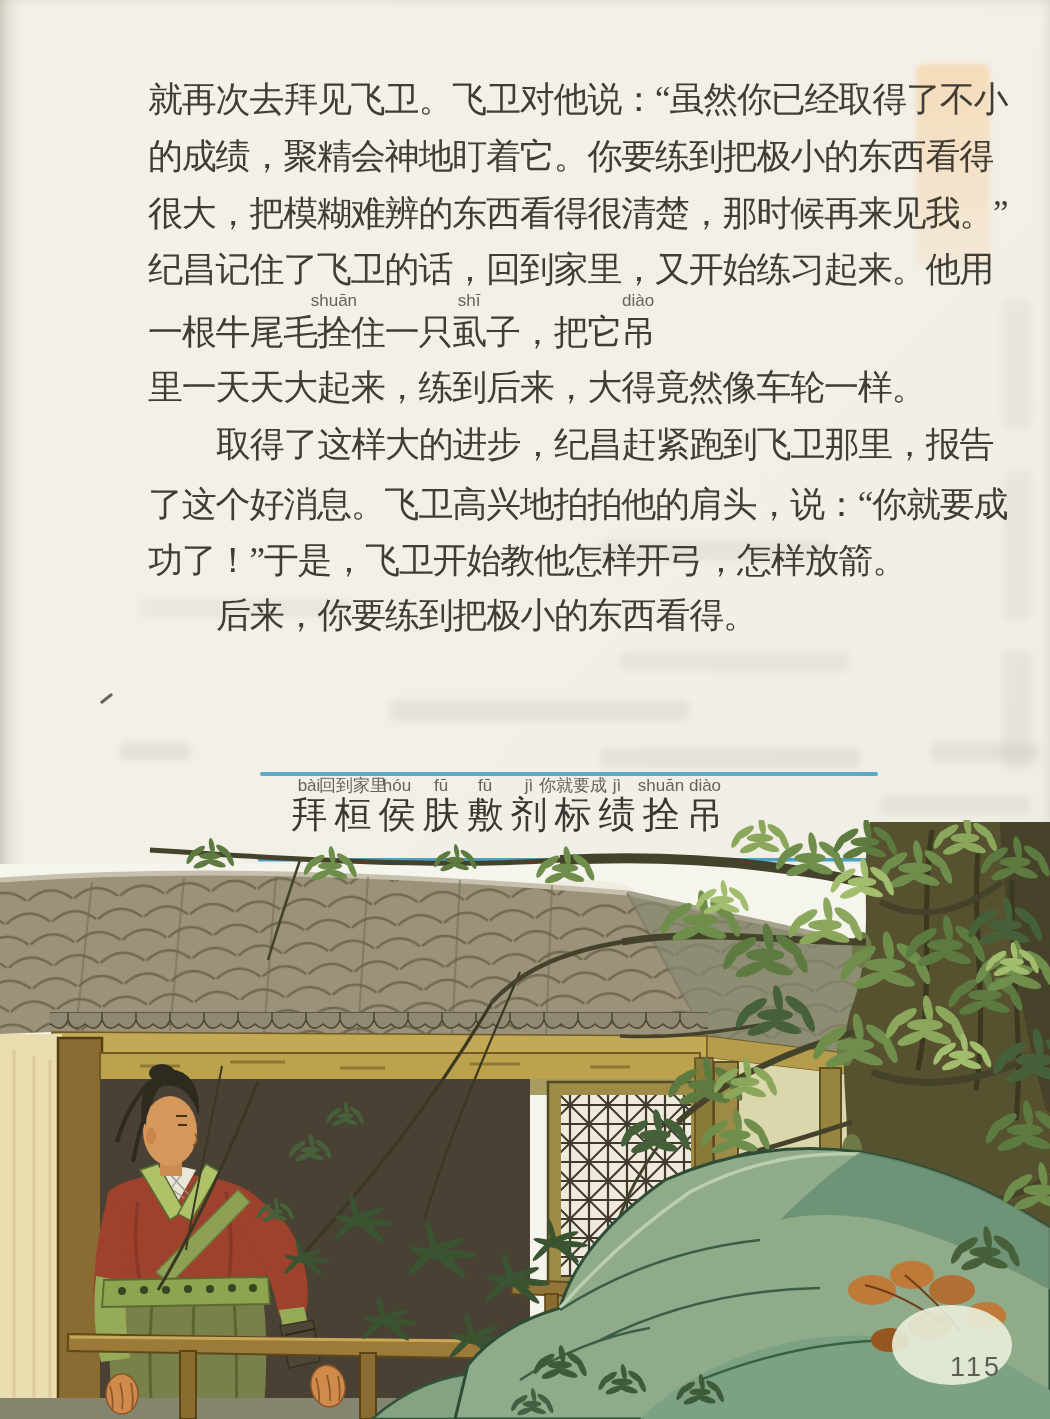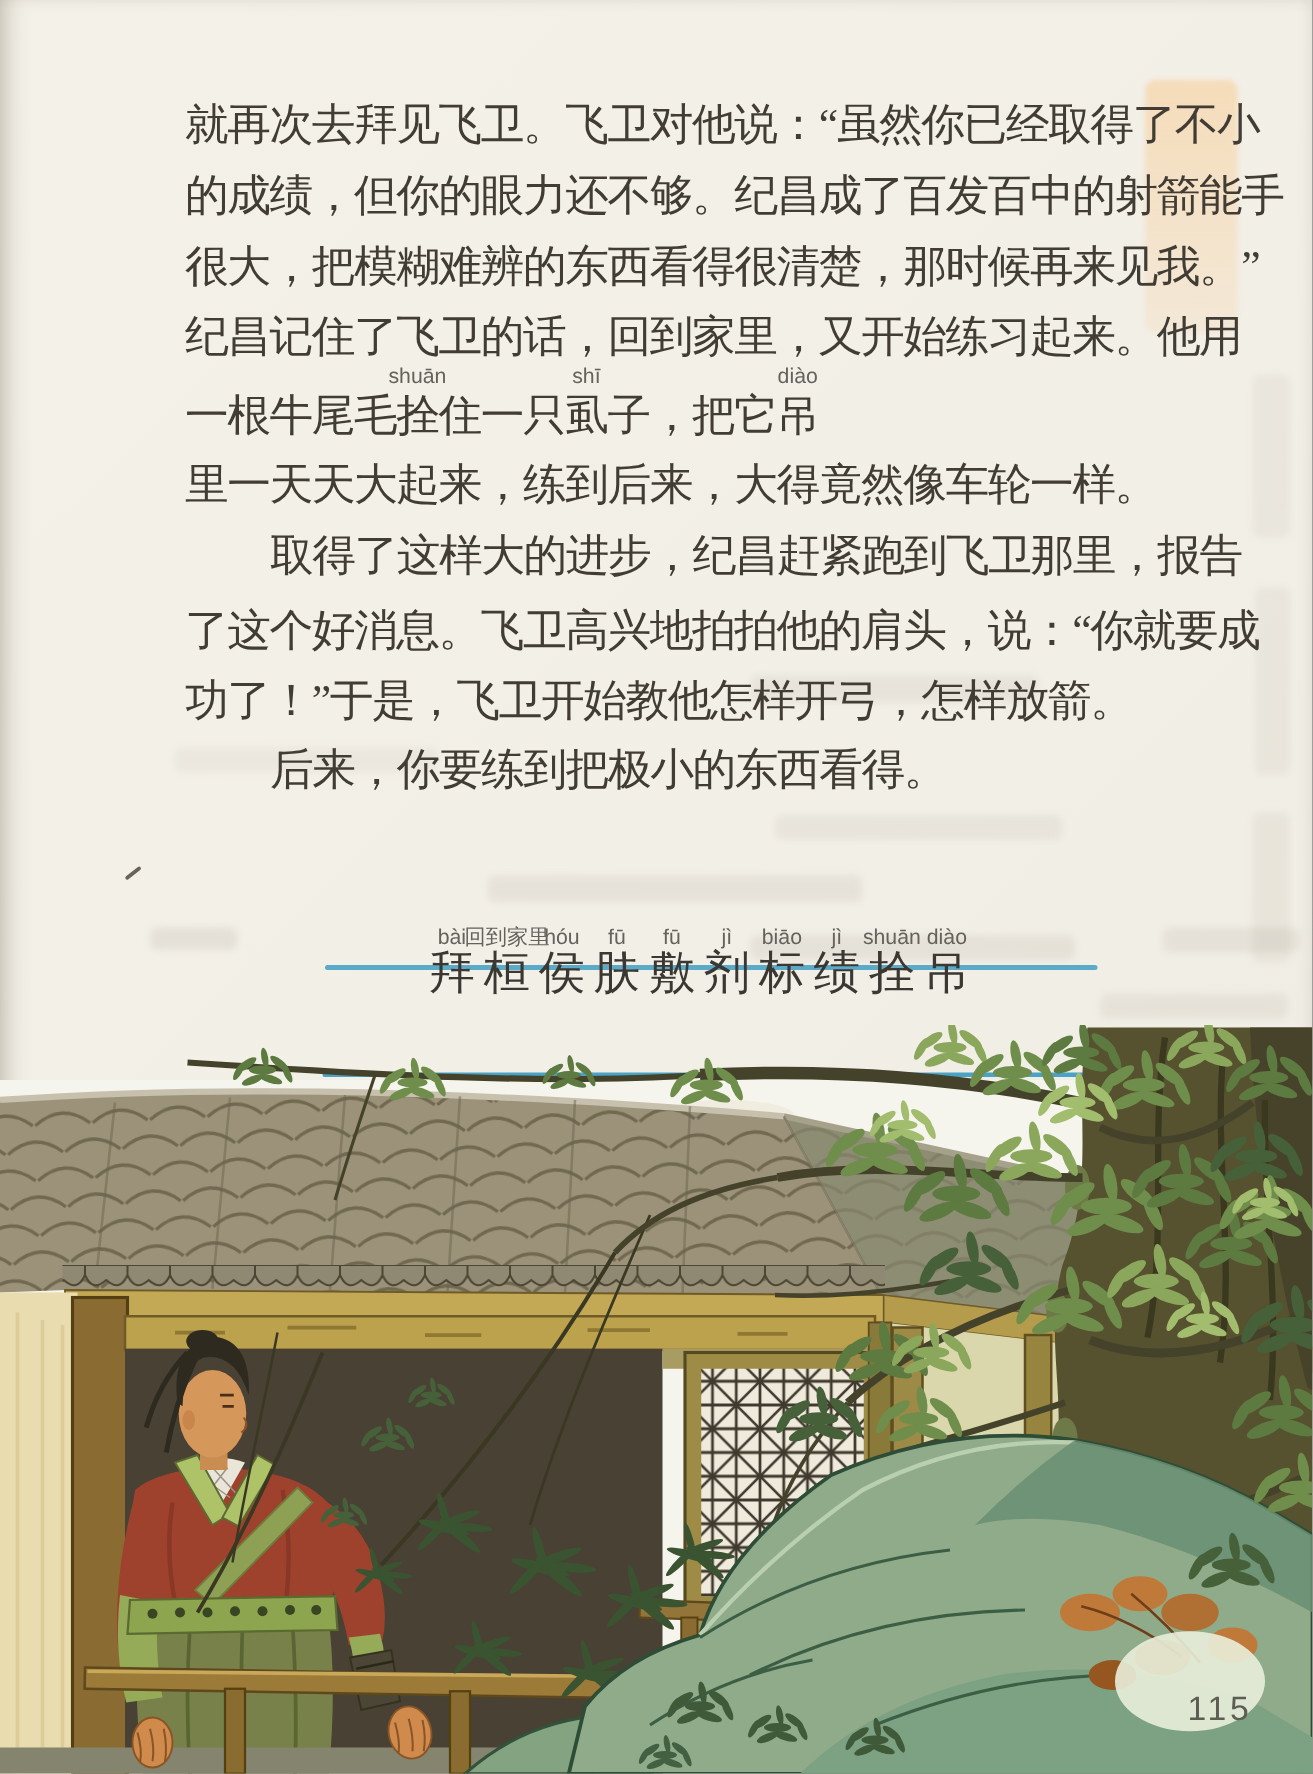--- a/index.html
+++ b/index.html
@@ -34,22 +34,22 @@
   .annotated{position:relative;display:inline-block;}
   .annotated .py{
     position:absolute;top:-19px;left:50%;transform:translateX(-50%);
     font-family:"Liberation Sans","DejaVu Sans",sans-serif;
     font-size:17px;letter-spacing:0;color:#64625a;line-height:17px;white-space:nowrap;
   }
   
   .blue-line{position:absolute;height:3.5px;background:#4aa2c4;opacity:.9;border-radius:2px;}
   #blue-line-top{top:772px;left:260px;width:618px;}
   #vocab-row{
-    position:absolute;top:740px;left:287px;width:545px;
-    display:flex;justify-content:center;
+    position:absolute;top:776px;left:287px;width:545px;
+    display:flex;justify-content:flex-start;
   }
   .vocab-item{display:flex;flex-direction:column;align-items:center;width:44px;}
   .vocab-item .vpy{
     font-family:"Liberation Sans","DejaVu Sans",sans-serif;
     font-size:17px;color:#64625a;line-height:19px;white-space:nowrap;
   }
   .vocab-item .vch{font-size:37px;color:#3b3833;line-height:40px;}
   
   .bleed{position:absolute;background:#a29a8c;filter:blur(3px);border-radius:6px;pointer-events:none;}
   #peach-mark{
@@ -81,21 +81,21 @@
   <div class="bleed" style="left:930px;top:742px;width:110px;height:20px;opacity:.14"></div>
   <div class="bleed" style="left:880px;top:795px;width:150px;height:20px;opacity:.13"></div>
   <div class="bleed" style="left:1002px;top:300px;width:30px;height:130px;opacity:.10"></div>
   <div class="bleed" style="left:1004px;top:470px;width:28px;height:150px;opacity:.10"></div>
   <div class="bleed" style="left:1002px;top:650px;width:30px;height:120px;opacity:.11"></div>
   <div id="peach-mark"></div>
   <div id="ink-speck"></div>
 
   <div id="story-lines">
       <div class="story-line"><span>就再次去拜见飞卫。飞卫对他说：“虽然你已经取得了不小</span></div>
-      <div class="story-line"><span>的成绩，但你的眼力还不够。纪昌成了百发百中的射箭能手</span></div>
+      <div class="story-line"><span>的成绩，聚精会神地盯着它。你要练到把极小的东西看得</span></div>
       <div class="story-line"><span>很大，把模糊难辨的东西看得很清楚，那时候再来见我。”</span></div>
       <div class="story-line"><span>纪昌记住了飞卫的话，回到家里，又开始练习起来。他用</span></div>
       <div class="story-line"><span>一根牛尾毛</span><span class="annotated">拴<span class="py">shuān</span></span><span>住一只</span><span class="annotated">虱<span class="py">shī</span></span><span>子，把它</span><span class="annotated">吊<span class="py">diào</span></span></div>
       <div class="story-line"><span>里一天天大起来，练到后来，大得竟然像车轮一样。</span></div>
       <div class="story-line indent"><span>取得了这样大的进步，纪昌赶紧跑到飞卫那里，报告</span></div>
       <div class="story-line"><span>了这个好消息。飞卫高兴地拍拍他的肩头，说：“你就要成</span></div>
       <div class="story-line"><span>功了！”于是，飞卫开始教他怎样开弓，怎样放箭。</span></div>
       <div class="story-line indent"><span>后来，你要练到把极小的东西看得。</span></div>
     </div>
 
@@ -119,21 +119,21 @@
       </div>
       <div class="vocab-item">
         <span class="vpy">fū</span>
         <span class="vch">敷</span>
       </div>
       <div class="vocab-item">
         <span class="vpy">jì</span>
         <span class="vch">剂</span>
       </div>
       <div class="vocab-item">
-        <span class="vpy">biāo</span>
+        <span class="vpy">你就要成</span>
         <span class="vch">标</span>
       </div>
       <div class="vocab-item">
         <span class="vpy">jì</span>
         <span class="vch">绩</span>
       </div>
       <div class="vocab-item">
         <span class="vpy">shuān</span>
         <span class="vch">拴</span>
       </div>

